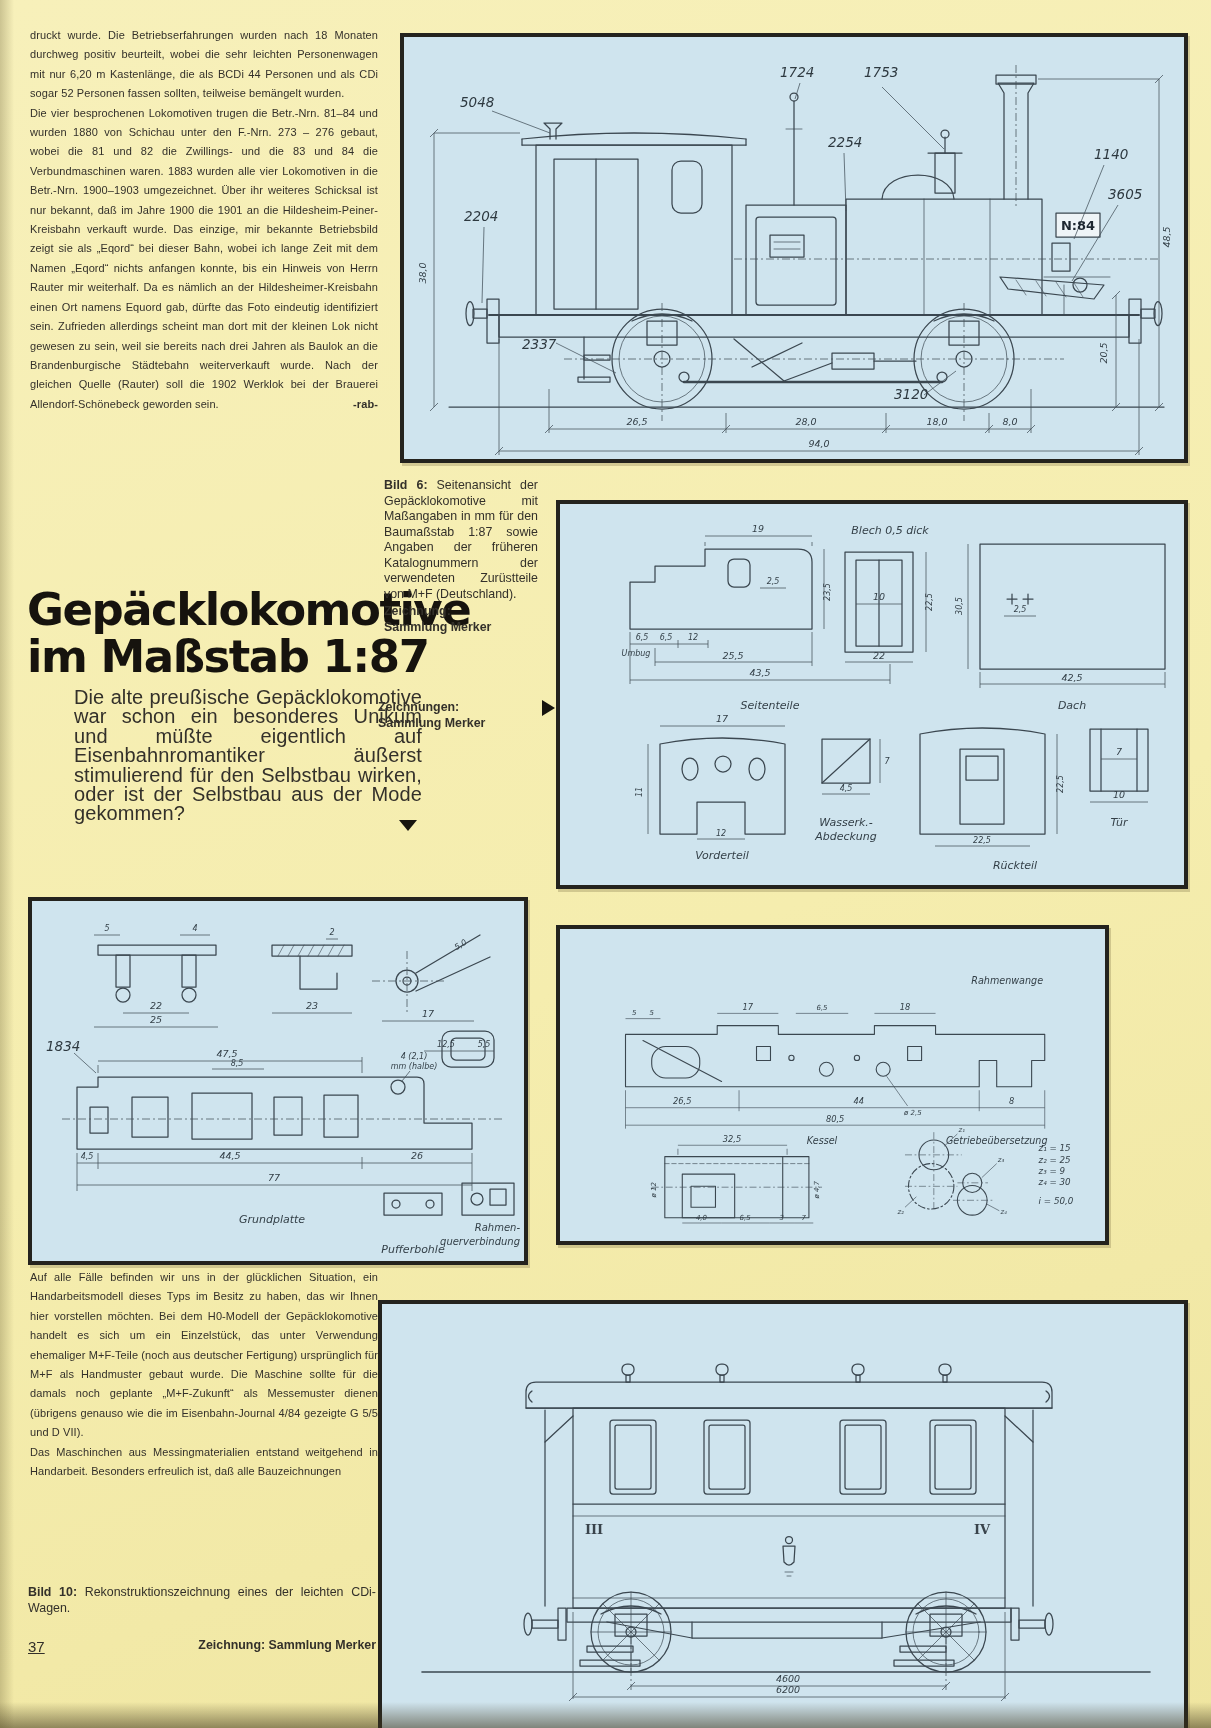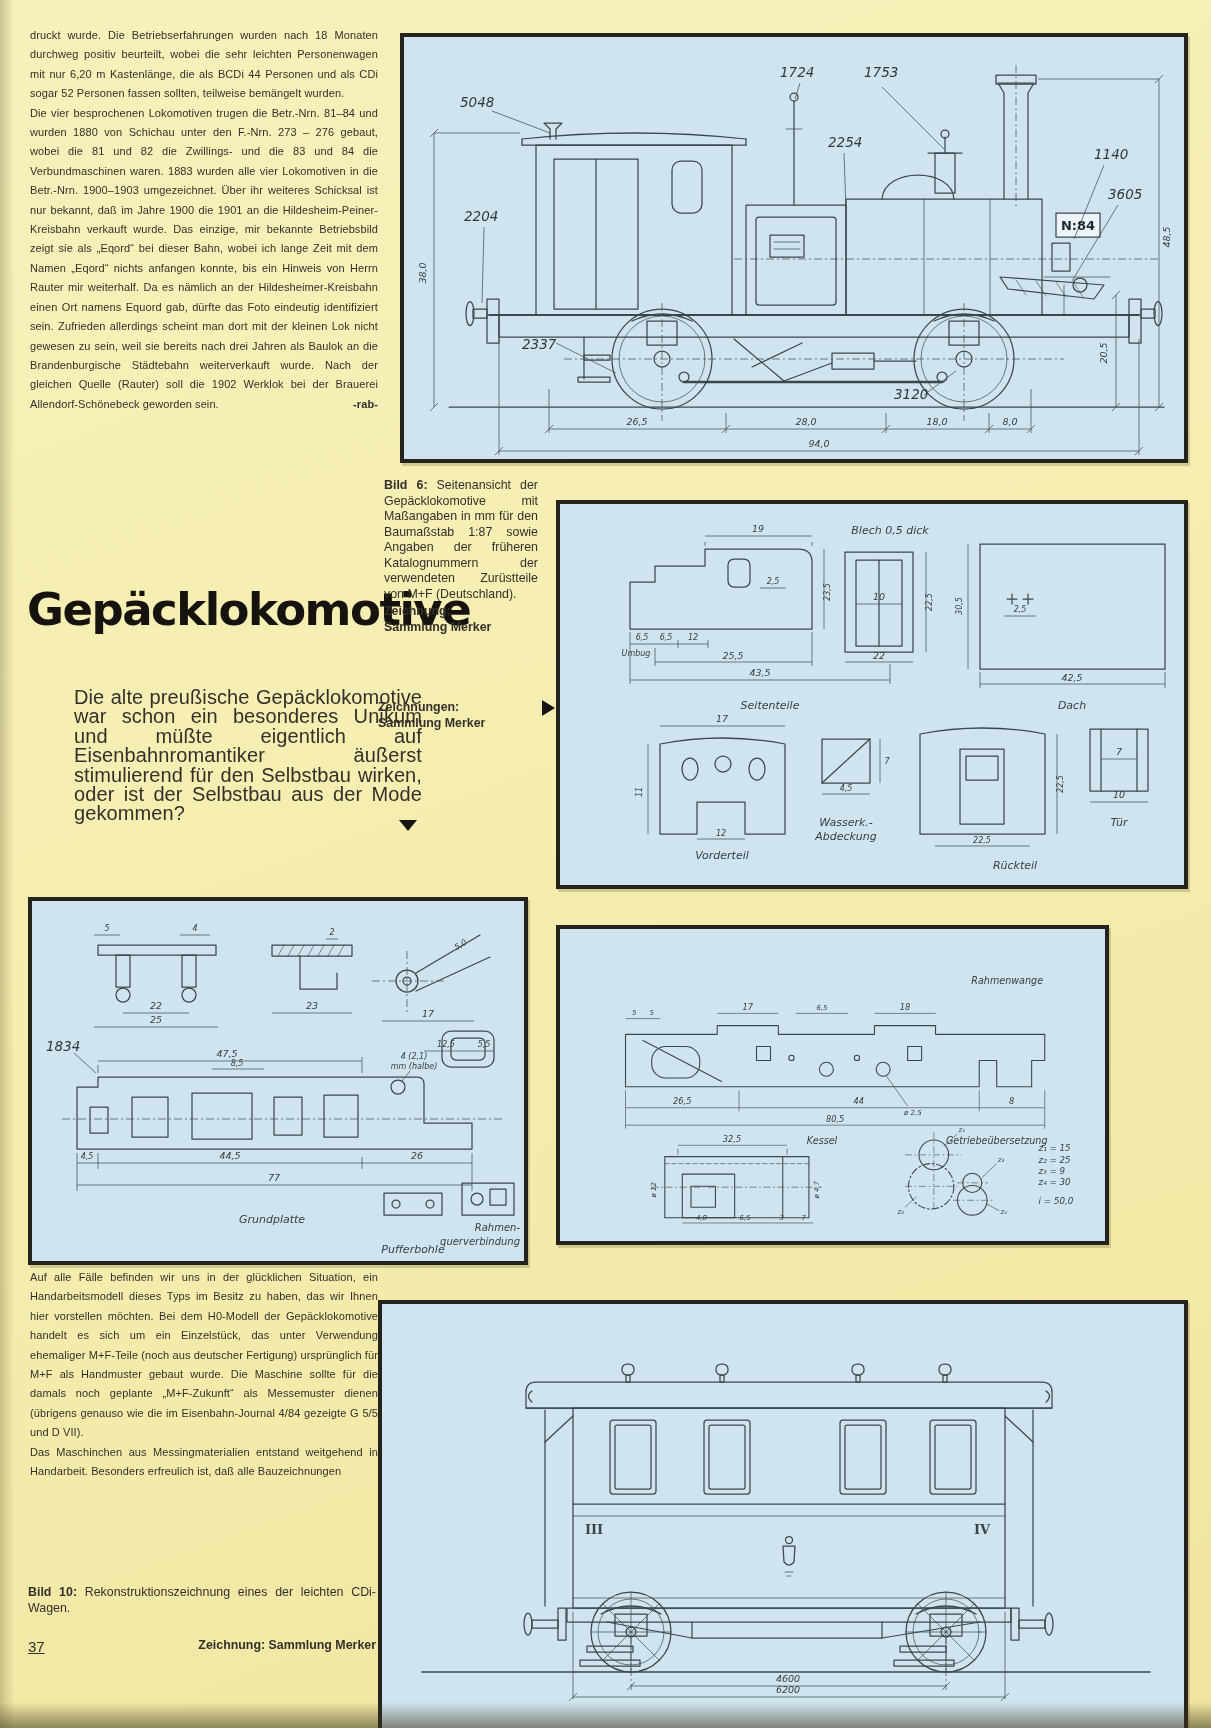--- a/index.html
+++ b/index.html
@@ -56,20 +56,21 @@
 <div class="page">
 
   <div class="abs body-text" style="left:30px; top:26px; width:348px;">
     <p>druckt wurde. Die Betriebserfahrungen wurden nach 18 Monaten durchweg positiv beurteilt, wobei die sehr leichten Personenwagen mit nur 6,20 m Kastenlänge, die als BCDi 44 Personen und als CDi sogar 52 Personen fassen sollten, teilweise bemängelt wurden.</p>
     <p><span>Die vier besprochenen Lokomotiven trugen die Betr.-Nrn. 81–84 und wurden 1880 von Schichau unter den F.-Nrn. 273 – 276 gebaut, wobei die 81 und 82 die Zwillings- und die 83 und 84 die Verbundmaschinen waren. 1883 wurden alle vier Lokomotiven in die Betr.-Nrn. 1900–1903 umgezeichnet. Über ihr weiteres Schicksal ist nur bekannt, daß im Jahre 1900 die 1901 an die Hildesheim-Peiner-Kreisbahn verkauft wurde. Das einzige, mir bekannte Betriebsbild zeigt sie als „Eqord“ bei dieser Bahn, wobei ich lange Zeit mit dem Namen „Eqord“ nichts anfangen konnte, bis ein Hinweis von Herrn Rauter mir weiterhalf. Da es nämlich an der Hildesheimer-Kreisbahn einen Ort namens Equord gab, dürfte das Foto eindeutig identifiziert sein. Zufrieden allerdings scheint man dort mit der kleinen Lok nicht gewesen zu sein, weil sie bereits nach drei Jahren als Baulok an die Brandenburgische Städtebahn weiterverkauft wurde. Nach der gleichen Quelle (Rauter) soll die 1902 Werklok bei der Brauerei Allendorf-Schönebeck geworden sein.</span>
       <span class="byline">-rab-</span></p>
   </div>
 
   <div class="abs headline" style="left:27px; top:586px; width:560px;">
     <div>Gepäcklokomotive</div>
+    <div>im Maßstab 1:87</div>
   </div>
 
   <div class="abs body-text" style="left:30px; top:688px; width:348px; font-size:20px;margin-left:44px;">
     <p>Die alte preußische Gepäcklokomotive war schon ein besonderes Unikum und müßte eigentlich auf Eisenbahnromantiker äußerst stimulierend für den Selbstbau wirken, oder ist der Selbstbau aus der Mode gekommen?</p>
   </div>
 
   <div class="abs caption" style="left:384px; top:478px; width:154px;">
     <p><b>Bild 6:</b>
       <span>Seitenansicht der Gepäcklokomotive mit Maßangaben in mm für den Baumaßstab 1:87 sowie Angaben der früheren Katalognummern der verwendeten Zurüstteile von M+F (Deutschland).</span></p>
     <p class="credit">

